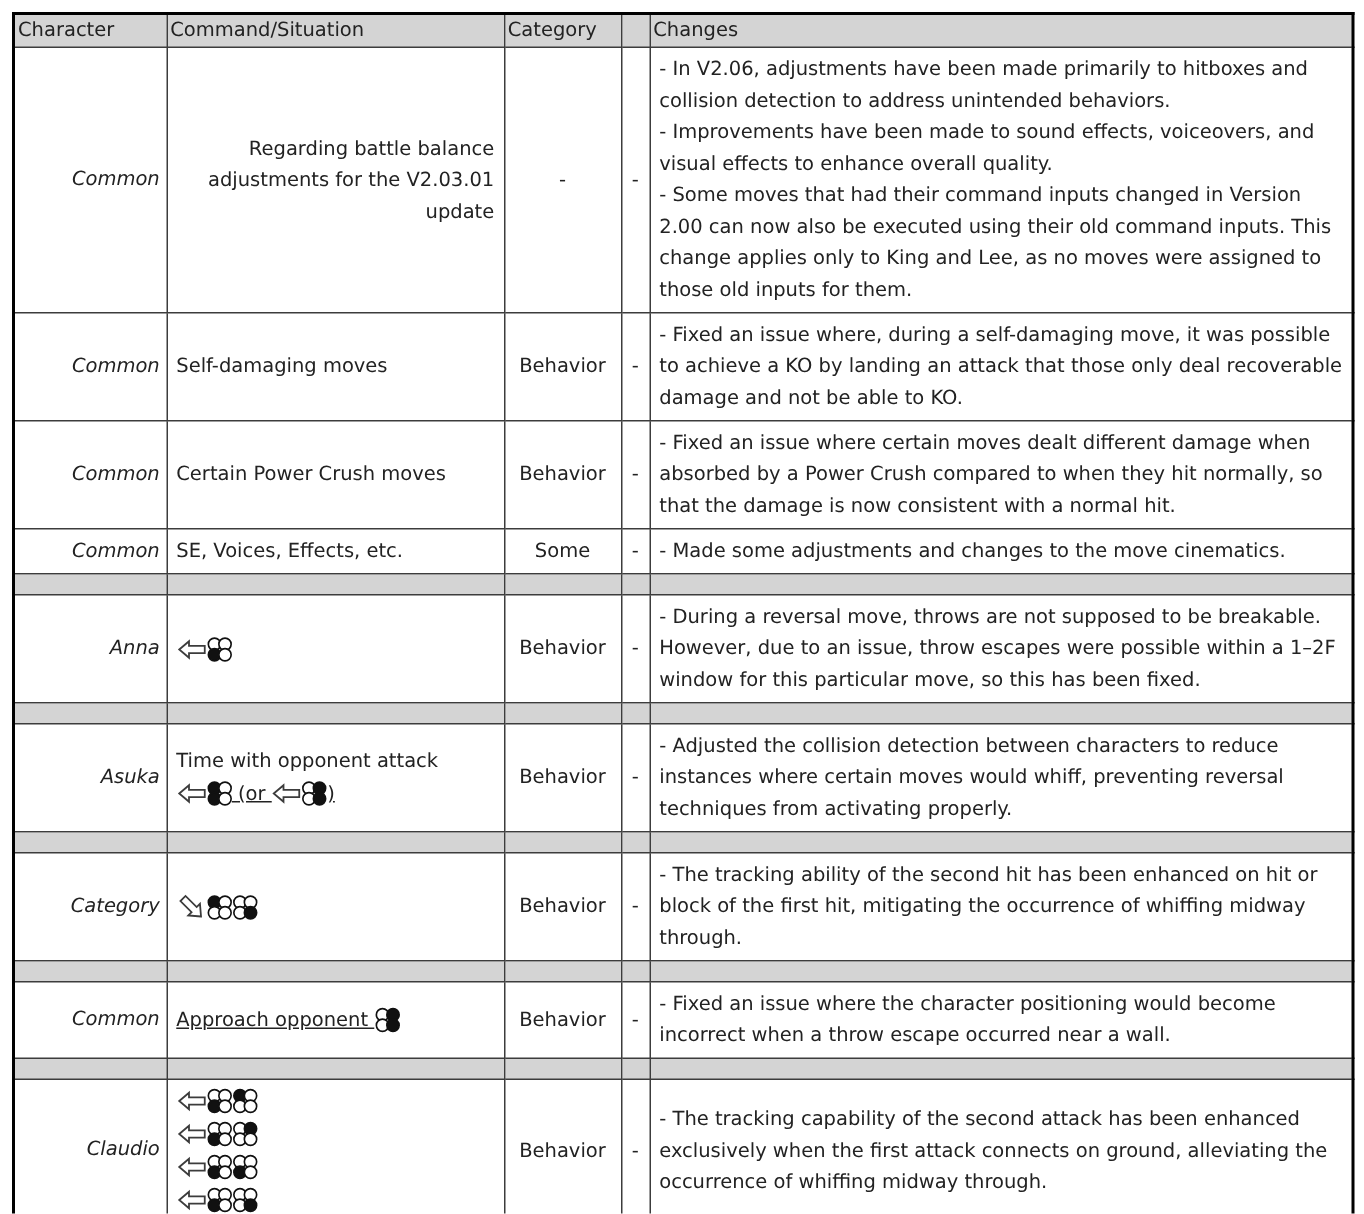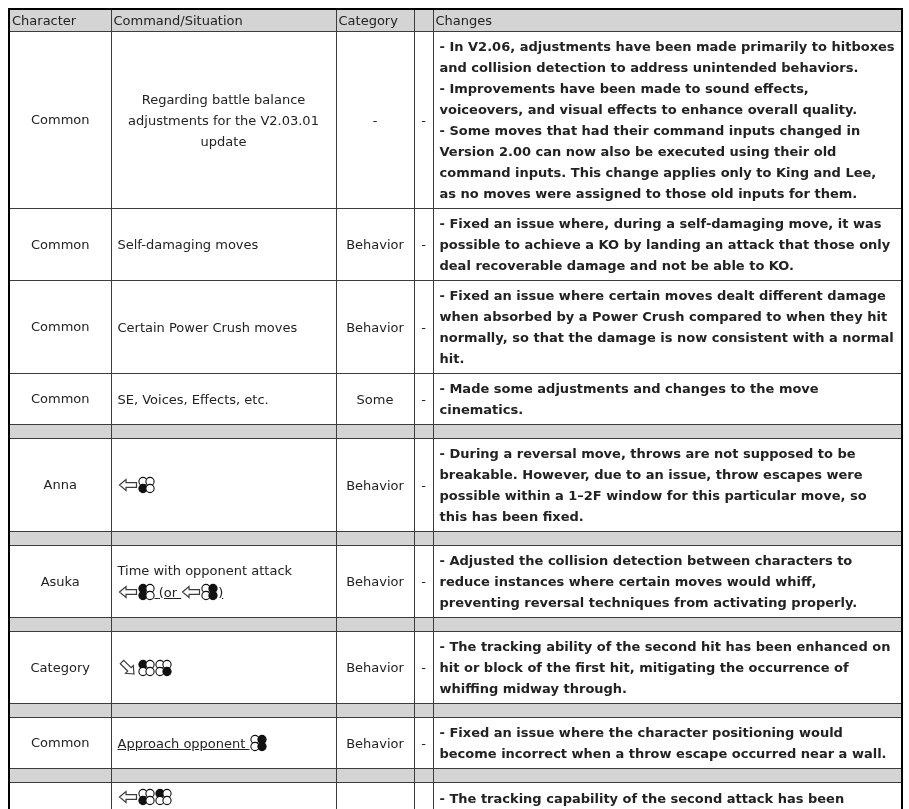--- a/index.html
+++ b/index.html
@@ -21,35 +21,35 @@
     vertical-align:middle;
     overflow:hidden;
   }
   th.hdr{
     background:var(--header-bg,#d4d4d4);
     font-weight:normal;
     height:19px;
     padding:1px 2px;
     text-align:left;
   }
-  td.c-char{padding:3px 4px;text-align:center;line-height:20px;}
-  td.c-cmd{padding:3px 6px;text-align:center;line-height:21px;margin-left:32px;}
+  td.c-char{padding:3px 4px;text-align:right;line-height:20px;font-style:italic;}
+  td.c-cmd{padding:3px 6px;text-align:right;line-height:21px;margin-left:32px;}
   td.c-cat{padding:3px 2px;text-align:center;}
   td.c-dash{padding:3px 1px;text-align:center;}
   td.c-chg{padding:4px 6px;text-align:left;line-height:21px;}
   tr.spacer td{
     height:13px;
     background:var(--spacer-bg,#d4d4d4);
     padding:0;
   }
   .cmd-line{min-height:21px;display:flex;align-items:center;flex-wrap:wrap;}
   .cmd-line.icons{height:22px;text-decoration:underline;}
   .icon{display:inline-flex;align-items:center;vertical-align:middle;}
   .icon svg{display:block;}
-  .bullet{margin:0;font-weight:bold;}
+  .bullet{margin:0;}
 </style>
 </head>
 <body>
 
 <div class="wrap">
   <table class="patch">
     <colgroup>
       <col style="width:102px">
       <col style="width:225px">
       <col style="width:78px">

